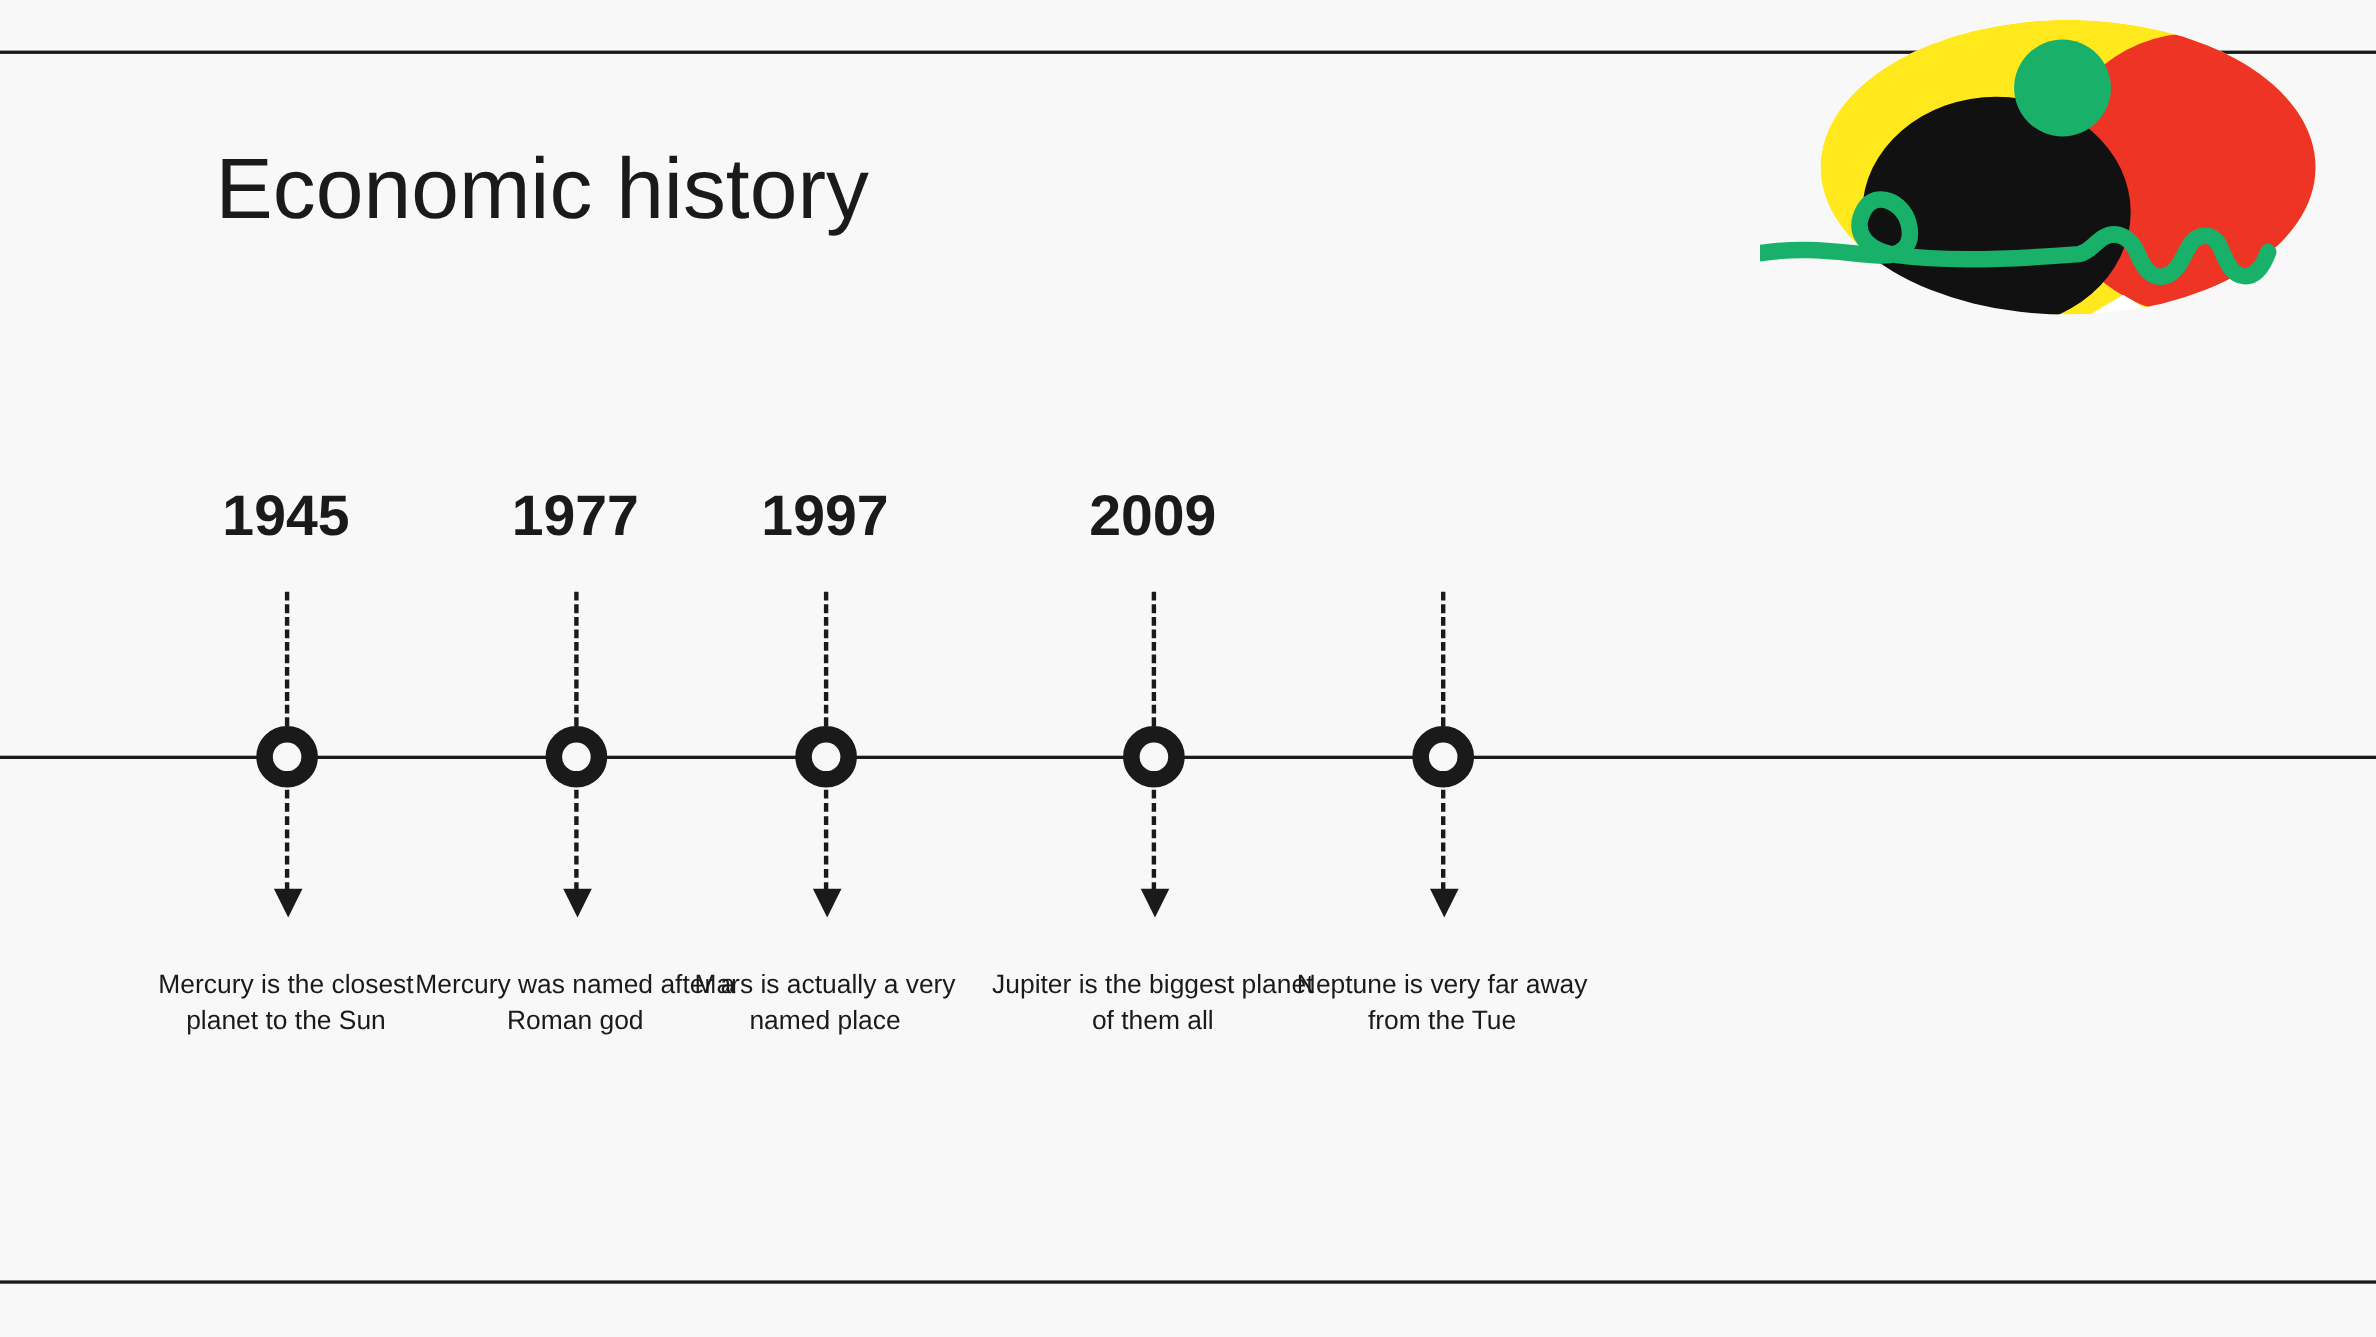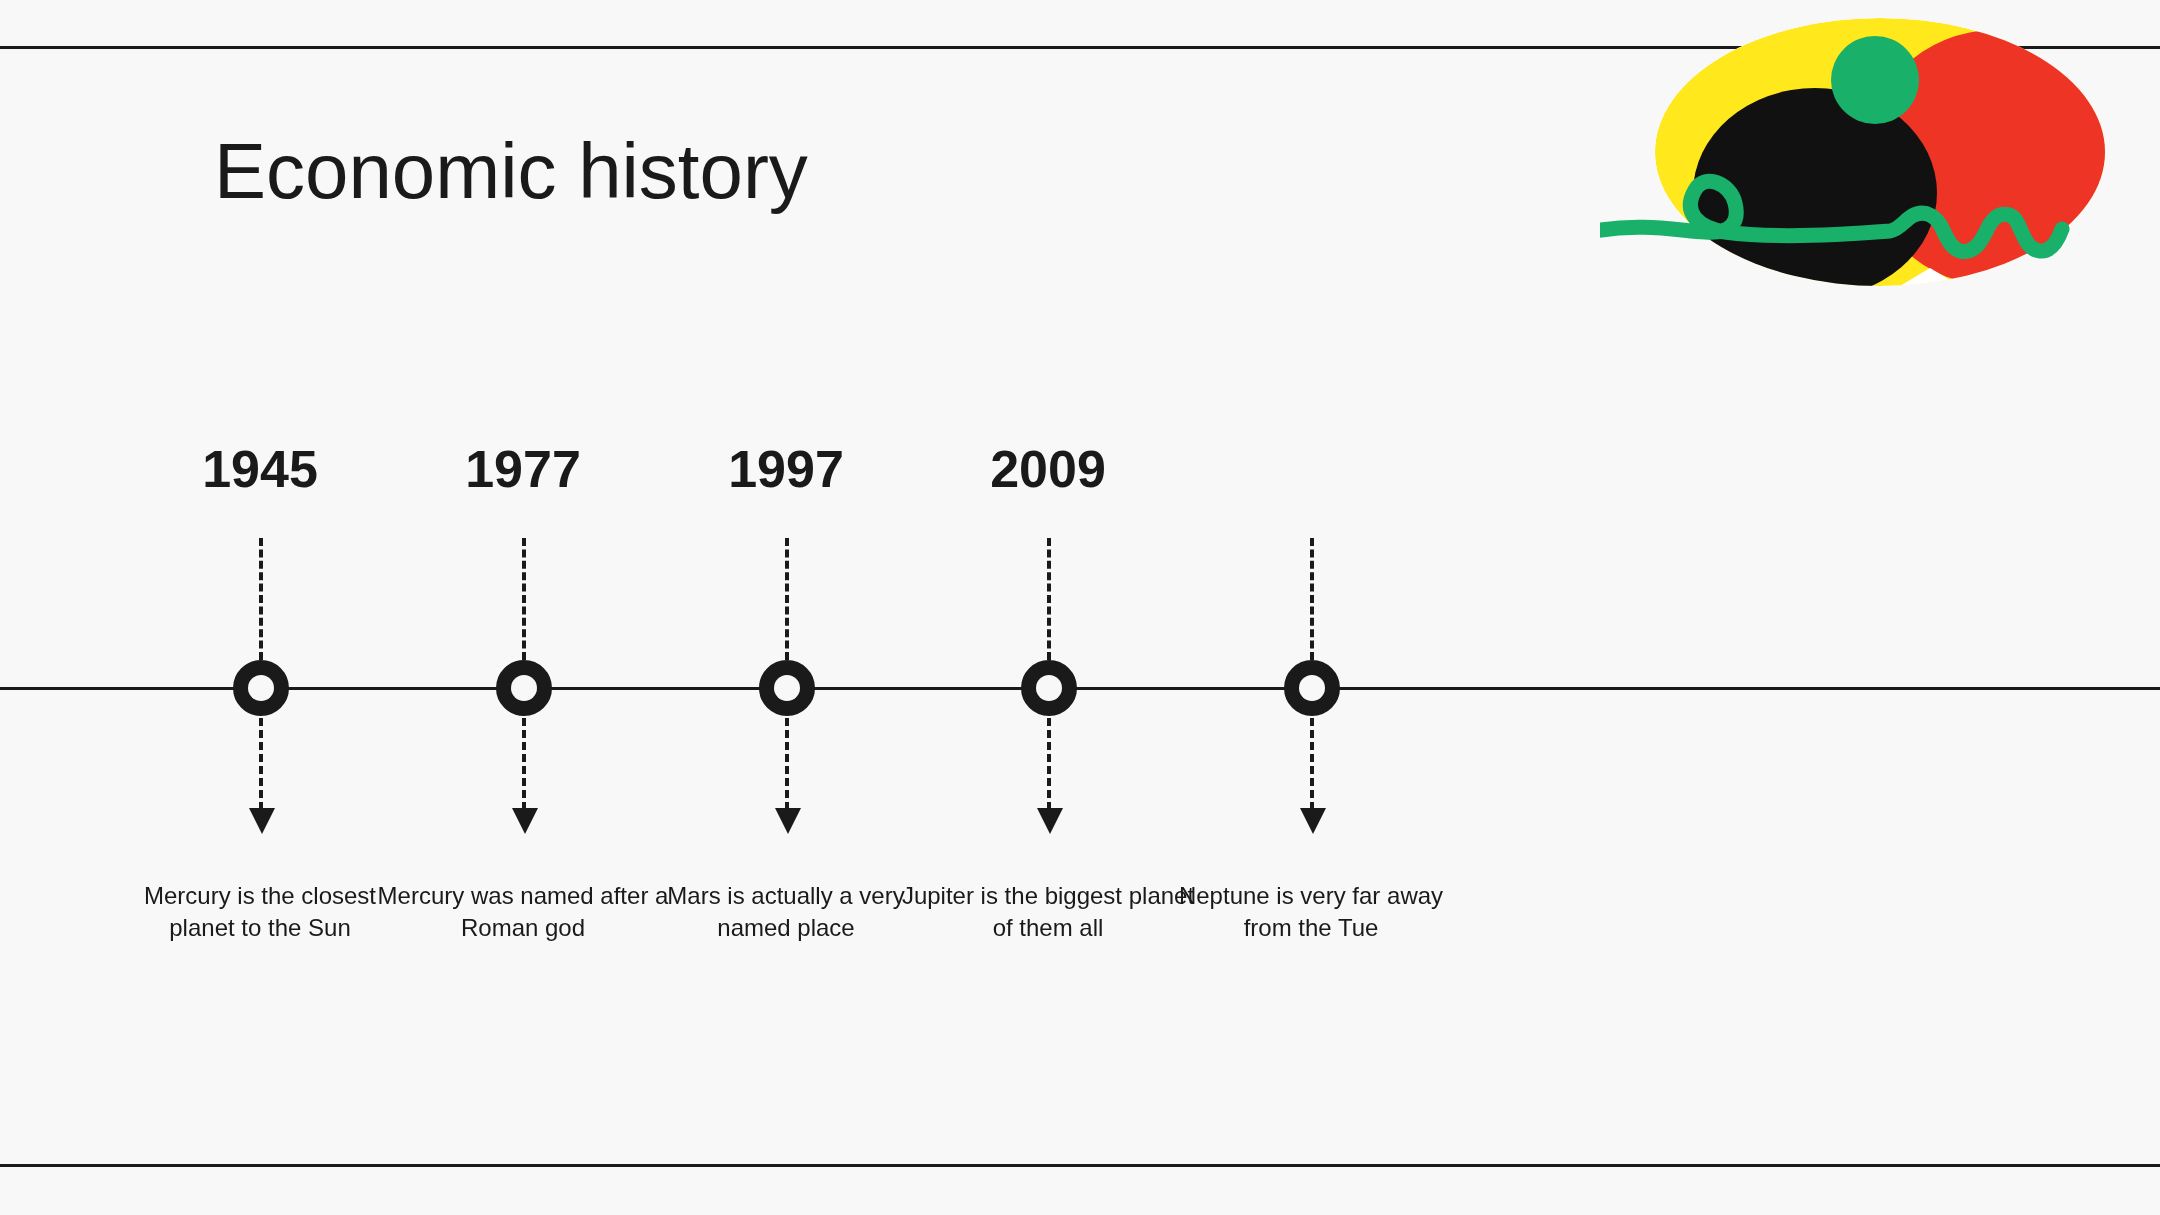--- a/index.html
+++ b/index.html
@@ -30,21 +30,20 @@
   .title {
     position: absolute;
     left: 196px;
     top: 132px;
     font-size: 78px;
     font-weight: 400;
     color: #1a1a1a;
     letter-spacing: 0px;
     line-height: 1;
     white-space: nowrap;
-    margin-left: 18px;
   }
 
   
   .artwork {
     position: absolute;
     left: 1600px;
     top: 18px;
     width: 560px;
     height: 268px;
     pointer-events: none;
@@ -192,21 +191,21 @@
 
   <div class="event" style="left:523px;">
     <div class="year">1977</div>
     <div class="stem-up"></div>
     <div class="node"></div>
     <div class="stem-down"></div>
     <div class="arrowhead"></div>
     <div class="desc">Mercury was named after a Roman god</div>
   </div>
 
-  <div class="event" style="left:786px;">
+  <div class="event" style="left:750px;">
     <div class="year">1997</div>
     <div class="stem-up"></div>
     <div class="node"></div>
     <div class="stem-down"></div>
     <div class="arrowhead"></div>
     <div class="desc">Mars is actually a very named place</div>
   </div>
 
   <div class="event" style="left:1048px;">
     <div class="year">2009</div>

